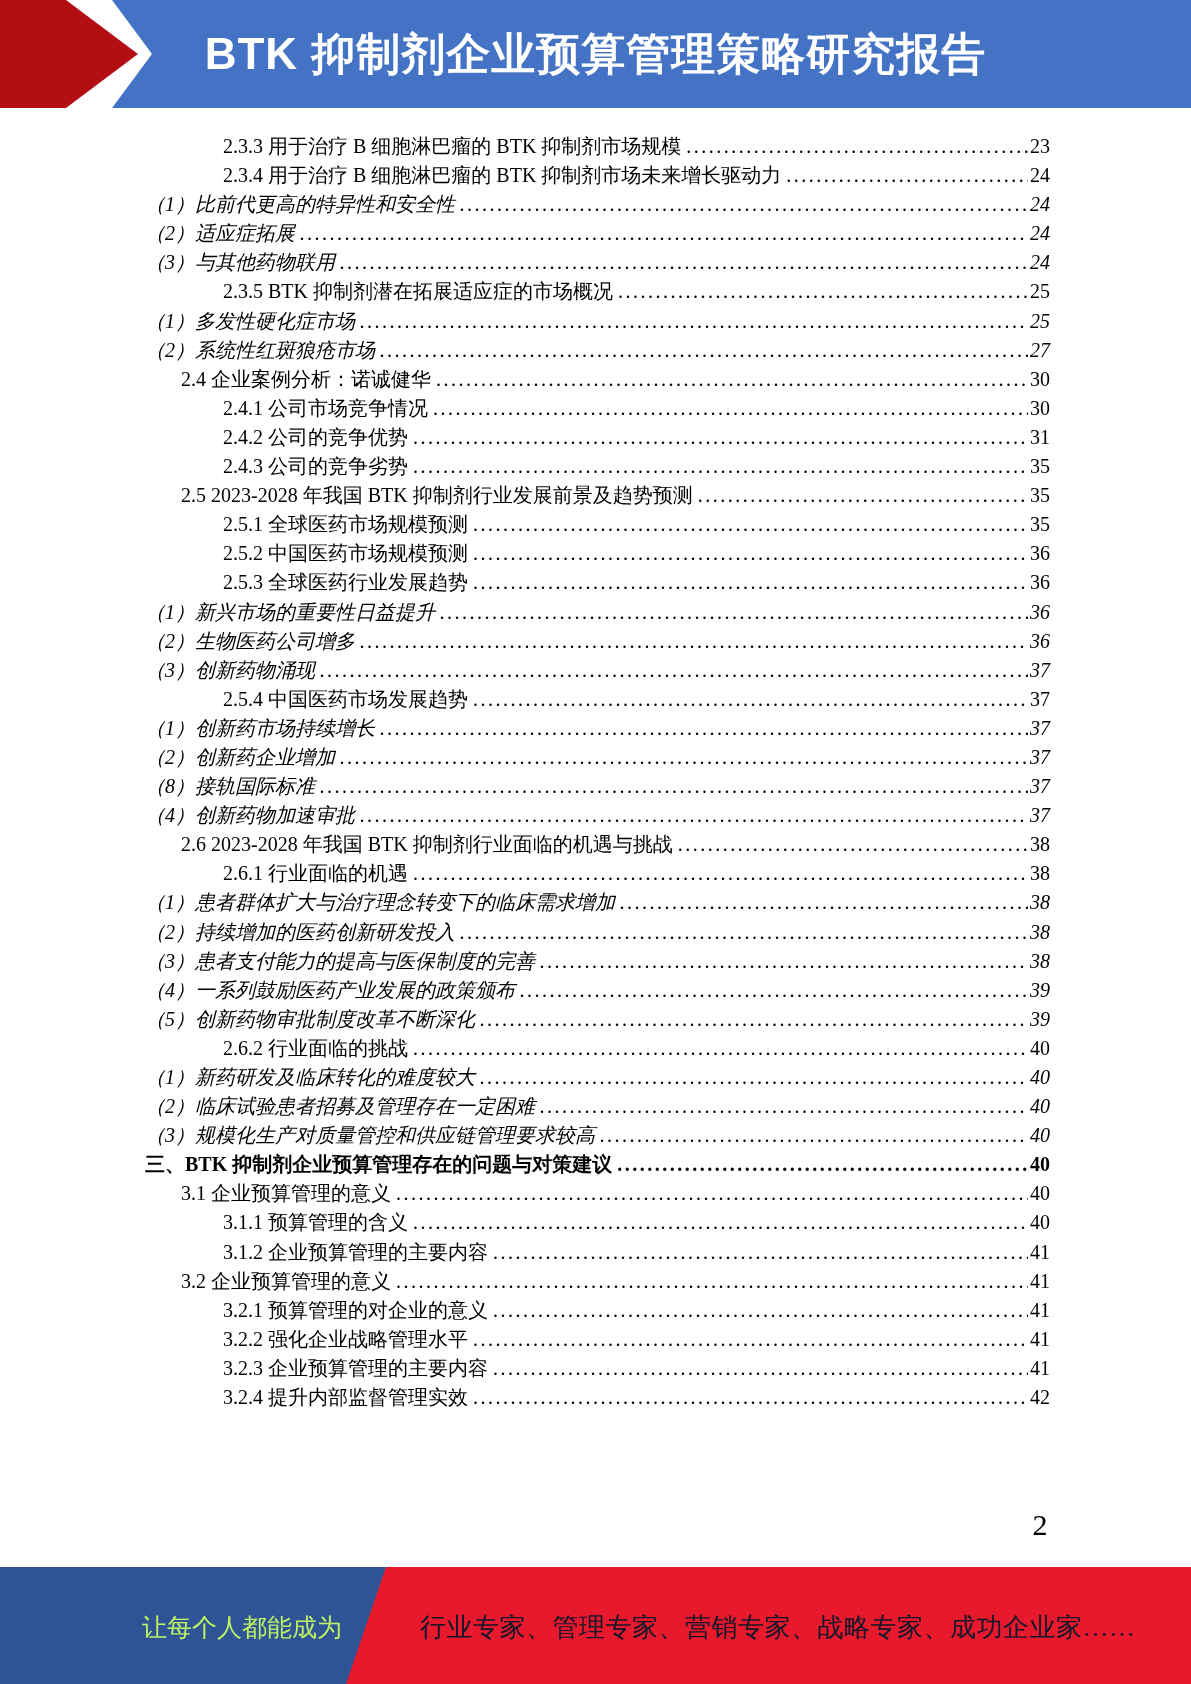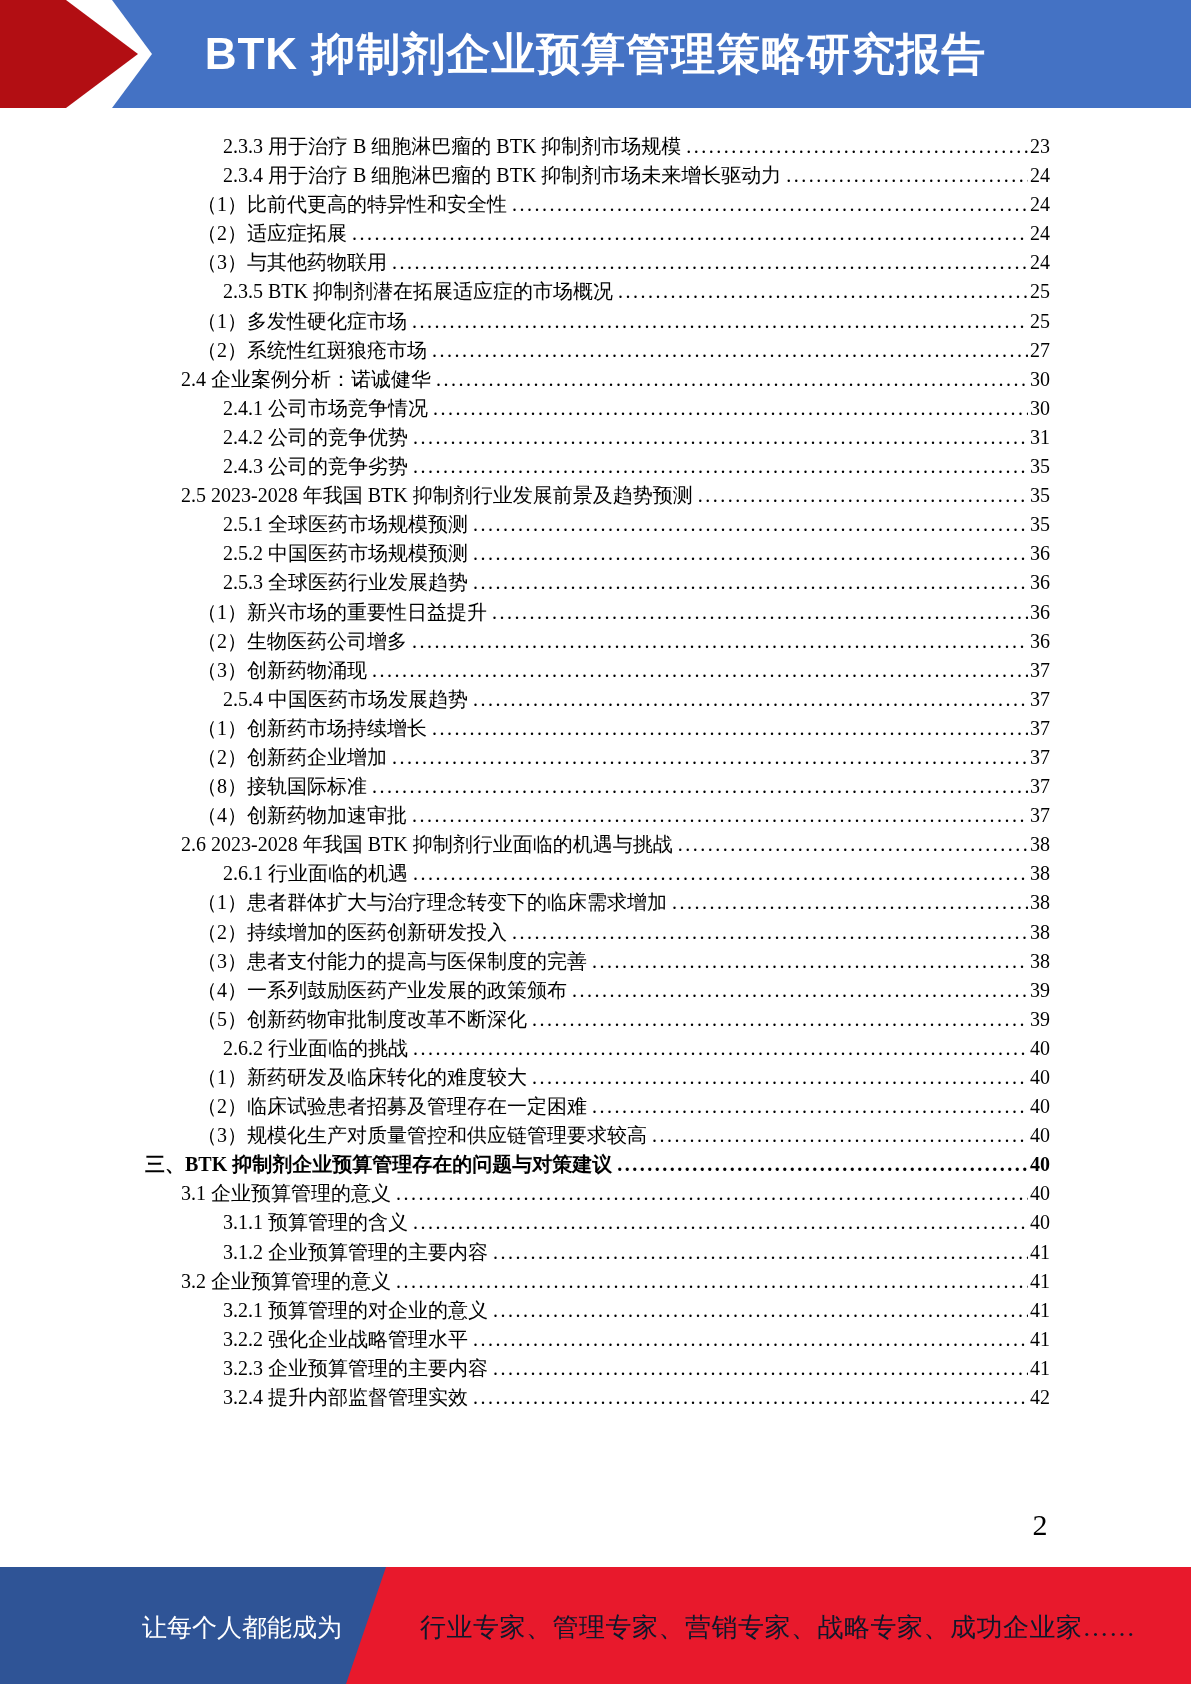--- a/index.html
+++ b/index.html
@@ -22,21 +22,21 @@
   .toc{
     position:absolute;top:108px;left:0;right:0;
     padding:24px 141px 0 145px;
     font-size:20px;line-height:29.1px;
   }
   .toc-row{display:flex;align-items:baseline;height:29.1px;white-space:nowrap;}
   .toc-row.bold{font-weight:700;font-family:Liberation Serif, serif;}
   .lvl1{margin-left:0;}
   .lvl2{margin-left:36px;text-align:right;}
   .lvl3{margin-left:78px;}
-  .lvl4{margin-left:52px;}
+  .lvl4{font-style:italic;}
   .toc-label{flex:none;}
   .leader{
     flex:1 1 auto;overflow:hidden;white-space:nowrap;
     letter-spacing:2.5px;margin:0 2px 0 5px;min-width:20px;
   }
   .toc-page{flex:none;}
   
   .page-number{
     position:absolute;top:1508px;left:1014px;width:52px;
     font-size:30px;text-align:center;
@@ -46,21 +46,21 @@
     position:absolute;left:0;top:1567px;width:1191px;height:117px;
     background:var(--footer-red,#E8192C);
   }
   .footer-left{
     position:absolute;left:0;top:0;width:386px;height:117px;
     background:var(--footer-blue,#2F5496);
     clip-path:polygon(0 0,100% 0,calc(100% - 40px) 100%,0 100%);
   }
   .footer-left span{
     position:absolute;right:44px;top:50%;transform:translateY(-46%);
-    color:#ffffff;font-size:25px;white-space:nowrap;
+    color:#bef264;font-size:25px;white-space:nowrap;
   }
   .footer-right-text{
     position:absolute;left:420px;top:50%;transform:translateY(-46%);
     color:#0f172a;font-size:26px;white-space:nowrap;letter-spacing:0.5px;
   }
 </style>
 </head>
 <body style="--banner-blue: #4472C4; --footer-blue: #2F5496; --footer-red: #E8192C;">
 
 <header class="banner">

